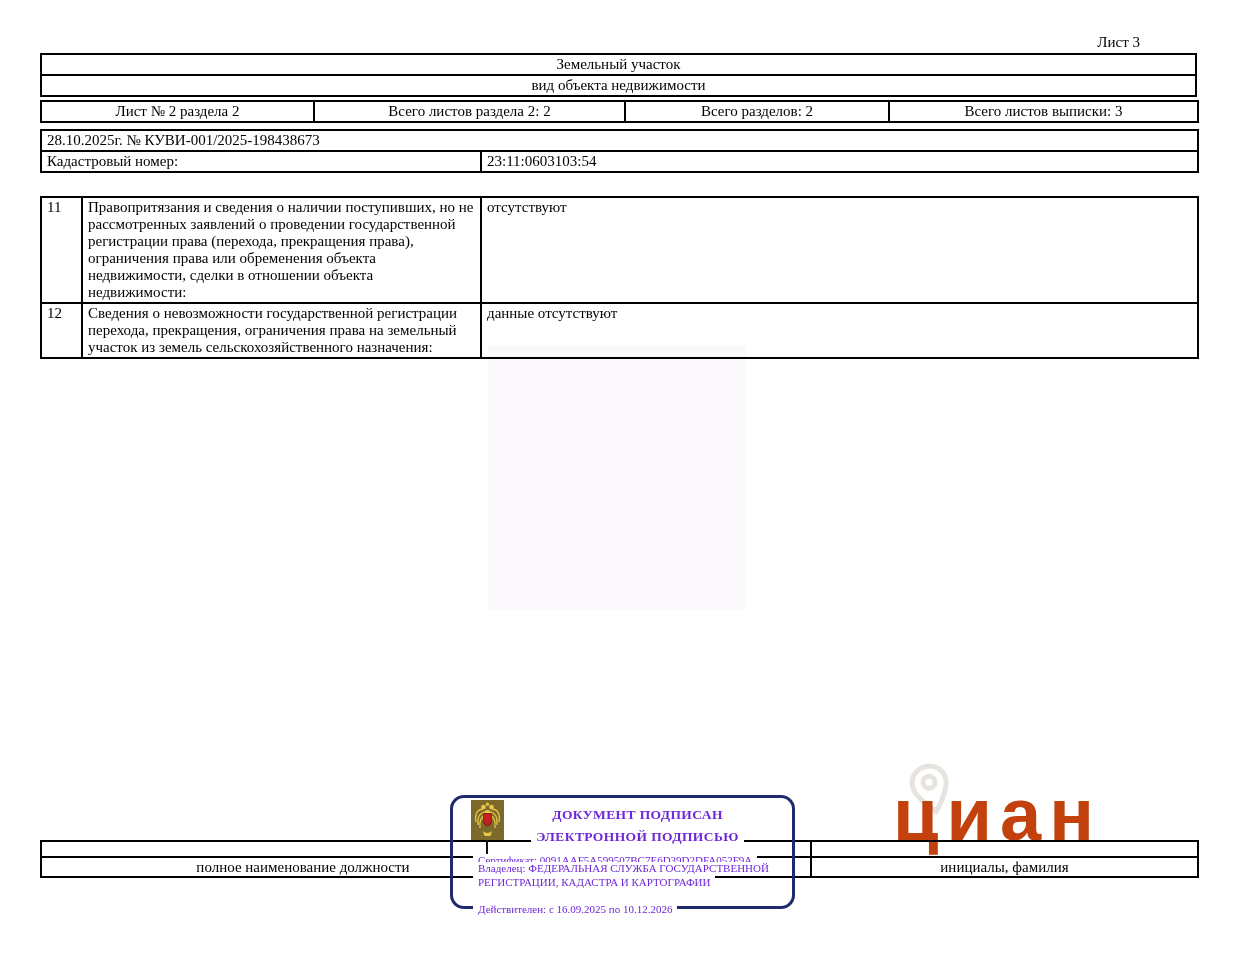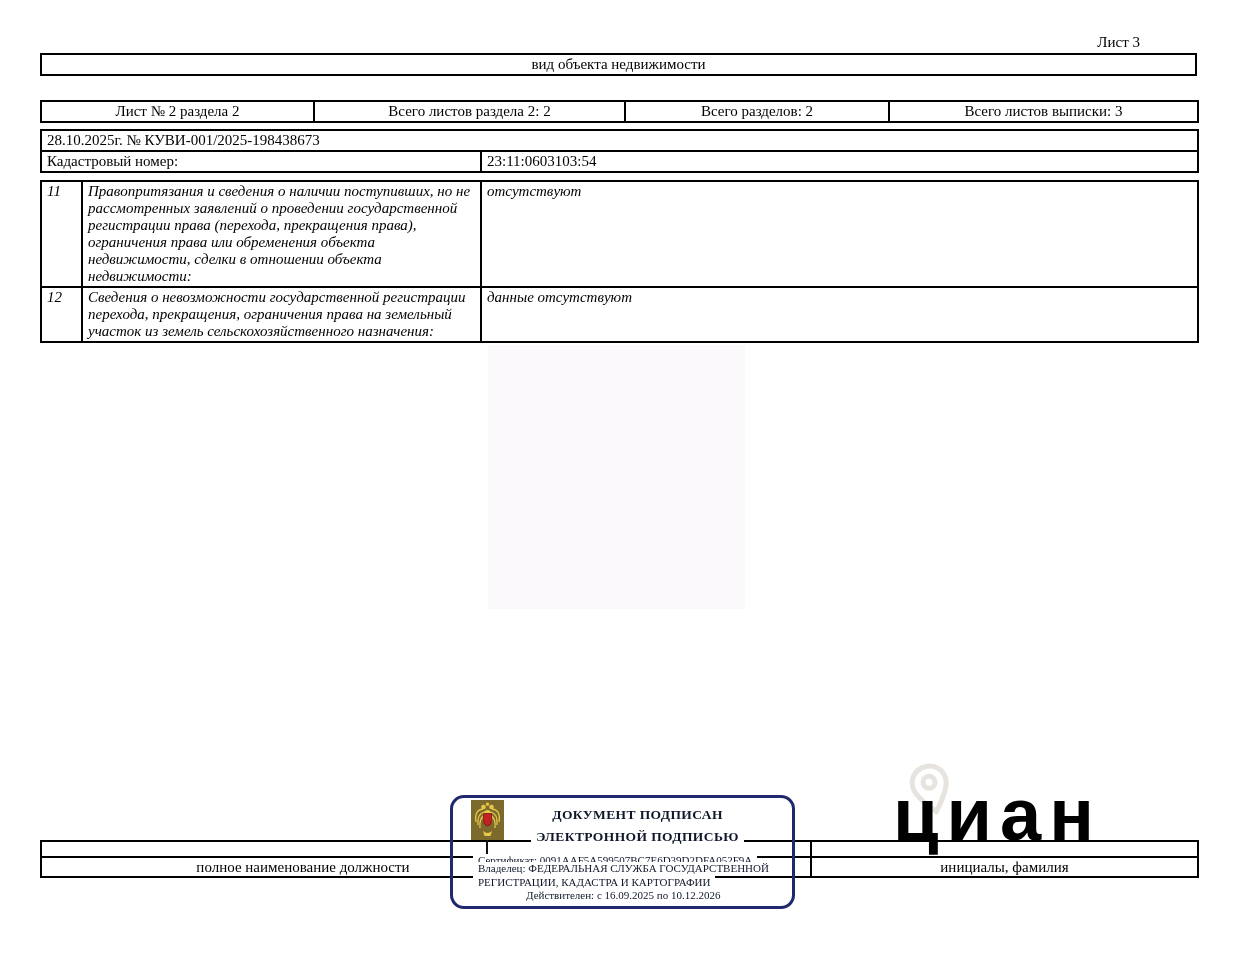--- a/index.html
+++ b/index.html
@@ -5,75 +5,78 @@
   * { margin:0; padding:0; box-sizing:border-box; }
   html,body { background:#ffffff; }
   body { width:1238px; height:957px; font-family:"Liberation Serif","DejaVu Serif",serif; color:#000; }
   .page { position:relative; width:1238px; height:957px; background:#fff; overflow:hidden; }
 
   
   .faint-square { position:absolute; left:488px; top:345px; width:257px; height:264px;
                   background:#fcf9fd; z-index:0; }
   .wm { position:absolute; z-index:0; color:#e9e5e0; }
   .wm-text { left:893px; top:778px; font-family:"Liberation Sans","DejaVu Sans",sans-serif;
-             font-weight:bold; font-size:74px; line-height:1; letter-spacing:8px; color:#000000; }
+             font-weight:bold; font-size:74px; line-height:1; letter-spacing:8px; color:#c2410c; }
   .wm-pin { left:908px; top:762px; }
 
   .sheet-no { position:absolute; top:34px; left:40px; width:1100px; text-align:right;
               font-size:15px; z-index:2; }
 
   table { border-collapse:collapse; table-layout:fixed; width:1157px; background:transparent; z-index:2; position:absolute; left:40px; }
   td { border:2px solid #000; font-size:15px; line-height:17px; padding:1px 5px; overflow:hidden; }
   .c { text-align:center; }
   .vt { vertical-align:top; }
 
   #tableA { top:53px; }
   #tableA td { height:19px; }
   #tableB { top:100px; }
   #tableB td { height:18px; }
   #tableC { top:129px;padding-left:26px; }
   #tableC td { height:17px; }
-  #tableD { top:180px;font-style:italic; }
+  #tableD { top:196px; }
   #tableD td { vertical-align:top; }
   .rowA td { height:100px; }
   .rowB td { height:52px;margin-top:22px; }
 
   #tableSig { top:840px; }
   #tableSig td { height:16px; line-height:16px; }
   #tableSig .no-div { border-right:none; }
   #tableSig .no-div2 { border-left:none; }
 
   
   .stamp { position:absolute; left:450px; top:795px; width:345px; height:114px;
            border:3px solid #1e2a6d; border-radius:14px; z-index:5; }
-  .stamp .line { position:absolute; color:#0f172a; white-space:nowrap; }
+  .stamp .line { position:absolute; color:#6d28d9; white-space:nowrap; }
   .stamp .big { left:40px; right:10px; text-align:center; font-size:13.5px; font-weight:bold; letter-spacing:.4px; }
   .stamp .big span, .stamp .small span { background:#fff; padding:0 5px; }
   .stamp .small { left:20px; font-size:11px; }
   .t1 { top:9px; } .t2 { top:31px; }
-  .s1 { top:56px; } .s2 { top:64px; } .s3 { top:78px; } .s4 { top:91px;margin-left:48px; }
+  .s1 { top:56px; } .s2 { top:64px; } .s3 { top:78px; } .s4 { top:105px; }
   .emblem { position:absolute; left:18px; top:2px; width:33px; height:40px; }
   .emblem-tick { position:absolute; left:33px; top:42px; width:2px; height:17px; background:#111; }
 </style>
 </head>
 <body>
 
 <div class="page">
 
   <div class="faint-square"></div>
   <svg class="wm wm-pin" width="46" height="56" viewBox="0 0 46 56" style="position:absolute; transform:rotate(-14deg);">
     <path d="M23 4 C13 4 6 11 6 21 C6 32 23 50 23 50 C23 50 40 32 40 21 C40 11 33 4 23 4 Z" fill="none" stroke="#e7e3de" stroke-width="5"></path>
     <circle cx="23" cy="20" r="6" fill="none" stroke="#e7e3de" stroke-width="5"></circle>
   </svg>
   <div class="wm wm-text" style="position:absolute;">циан</div>
 
   <div class="sheet-no">Лист 3</div>
 
   <table id="tableA">
     <tbody>
+        <tr>
+          <td class="c">Земельный участок</td>
+        </tr>
     <tr>
           <td class="c">вид объекта недвижимости</td>
         </tr>
   </tbody>
     </table>
 
   <table id="tableB">
     <colgroup>
         <col style="width:273px">
         <col style="width:311px">

